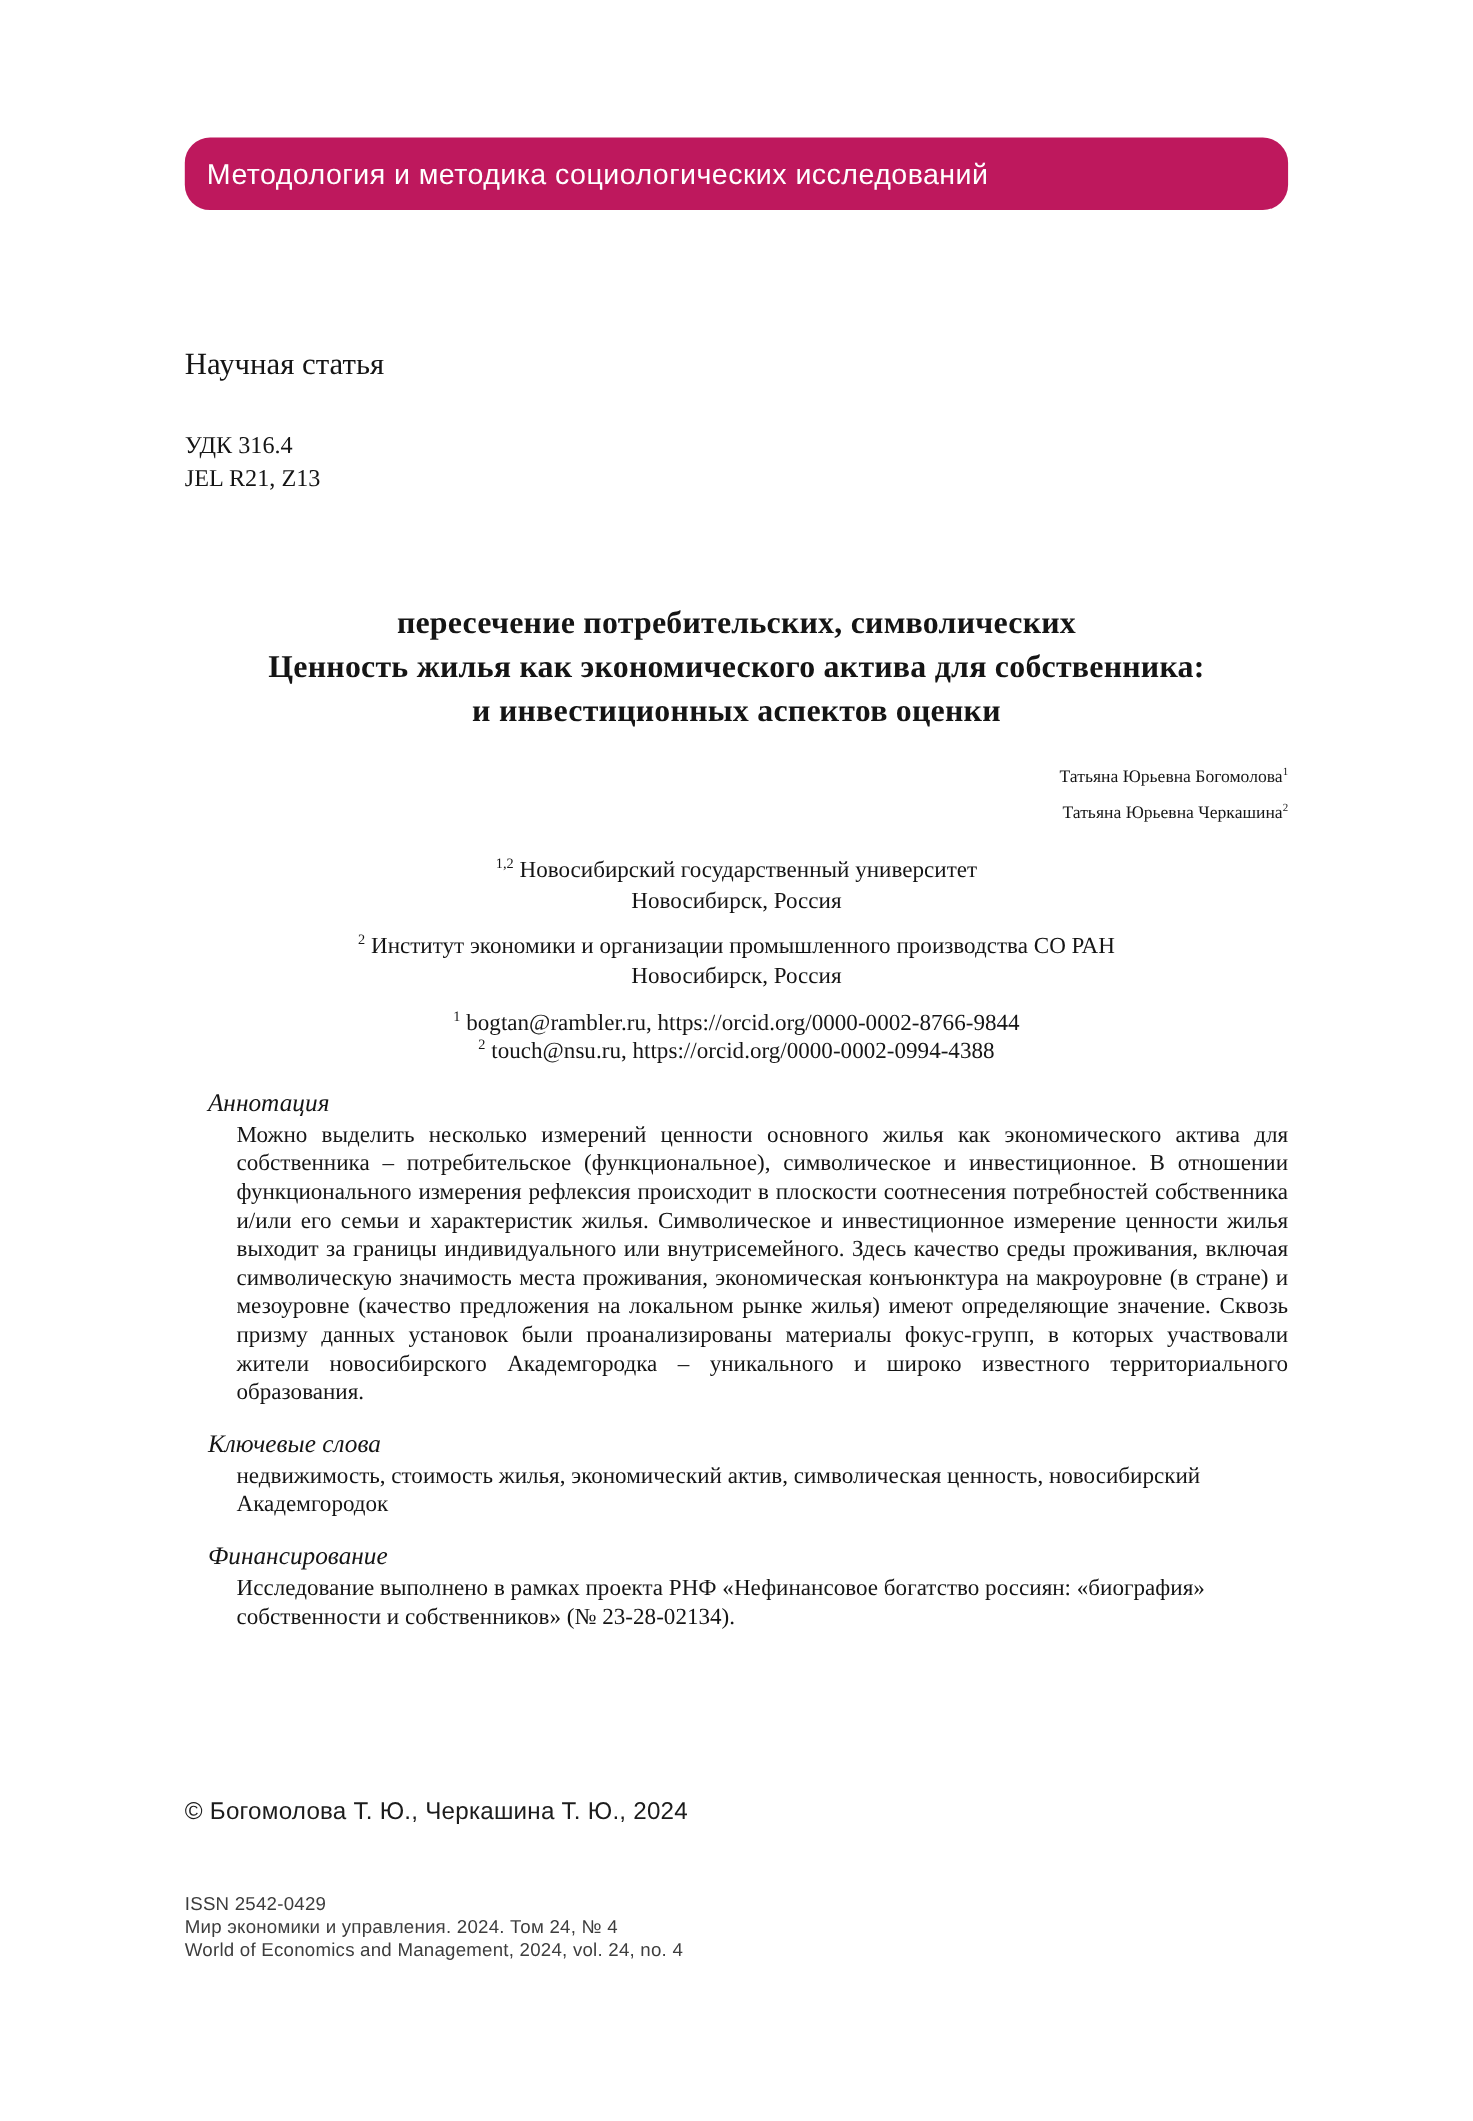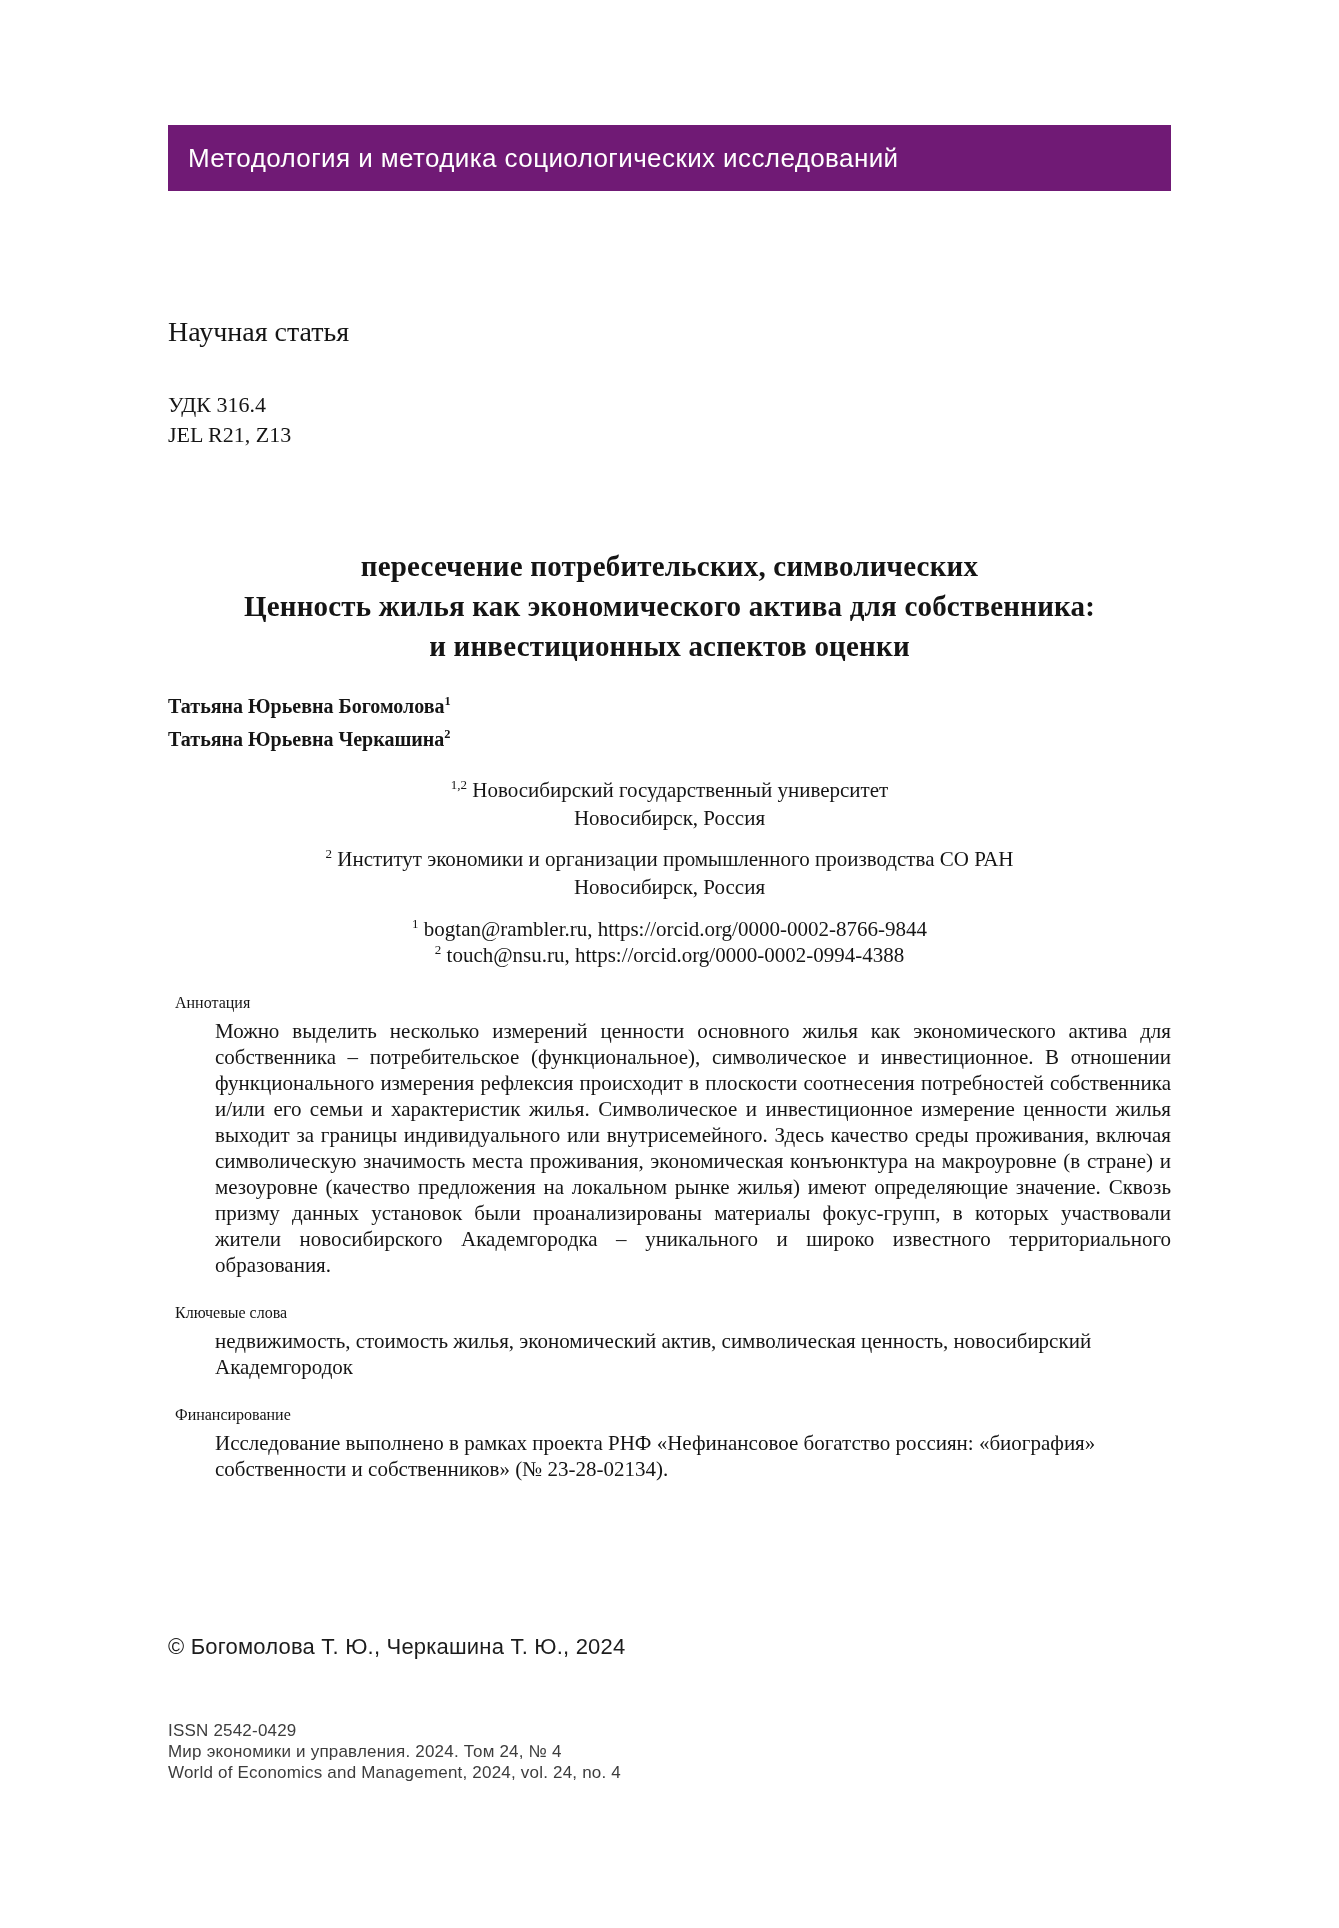--- a/index.html
+++ b/index.html
@@ -42,23 +42,23 @@
   .title {
     margin-top: 96px;
     text-align: center;
     font-weight: bold;
     font-size: 29px;
     line-height: 40px;
     letter-spacing: 0.2px;
   }
   .authors {
     margin-top: 24px;
-    text-align: left;
-    font-weight: bold;
-    font-size: 20px;
+    text-align: right;
+    font-weight: normal;
+    font-size: 16px;
     line-height: 33px;
   }
   .affiliation {
     margin-top: 20px;
     text-align: center;
     font-size: 21px;
     line-height: 28px;
   }
   .affiliation.second { margin-top: 13px; }
   .contacts {
@@ -67,23 +67,24 @@
     font-size: 21px;
     line-height: 26px;
   }
   sup {
     font-size: 0.62em;
     line-height: 0;
     vertical-align: super;
   }
   .section { margin-top: 22px; }
   .section-heading {
-    font-size: 16px;
+    font-style: italic;
+    font-size: 23px;
     line-height: 25px;
-    margin-left: 7px;
+    margin-left: 21px;
   }
   .section-body {
     margin-left: 47px;
     margin-top: 3px;
     font-size: 21px;
     line-height: 26px;
     text-align: justify;
   }
   .section-body.no-justify { text-align: left; }
   .copyright {
@@ -101,21 +102,21 @@
     color: #3d3d3d;
     letter-spacing: 0.2px;
   }
 </style>
 </head>
 <body>
 
 <div class="page">
   <div class="content">
 
-    <div class="banner" style="background: #701a75; color: rgb(255, 255, 255);">
+    <div class="banner" style="background: #be185d; color: rgb(255, 255, 255); border-radius: 23px;">
       <span>Методология и методика социологических исследований</span>
     </div>
 
     <div class="article-type">Научная статья</div>
 
     <div class="meta-block">
       <div>УДК 316.4</div>
       <div>JEL R21, Z13</div>
     </div>
 

